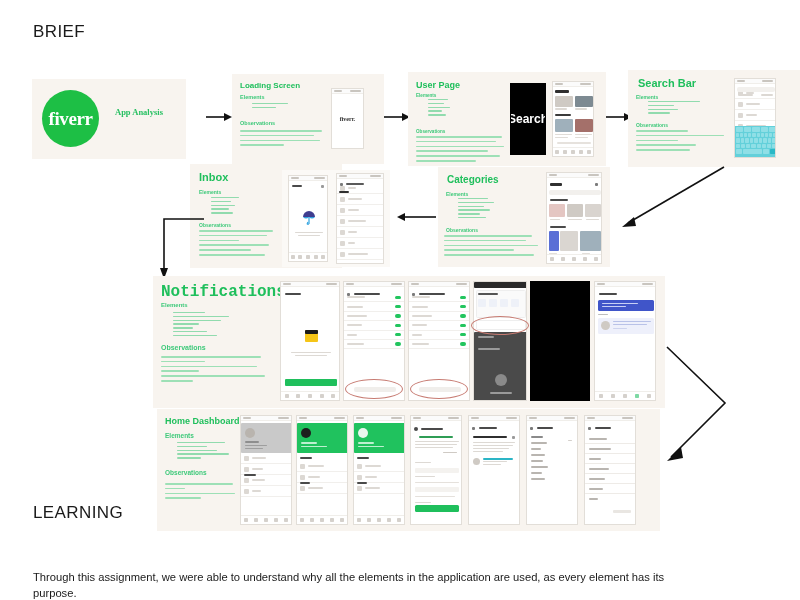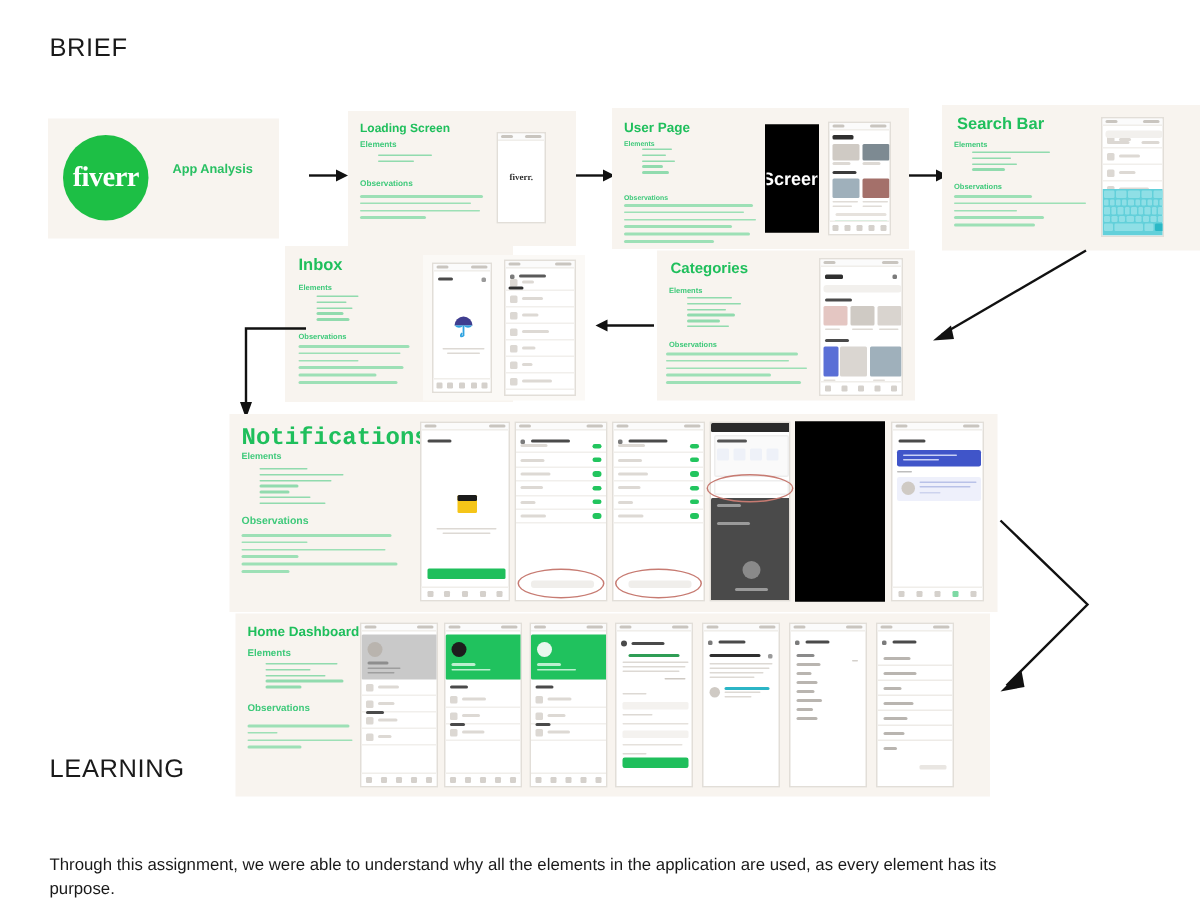--- a/index.html
+++ b/index.html
@@ -192,21 +192,21 @@
 
 <div class="page">
 
   <div class="sec-title" id="brief-title">BRIEF</div>
 
   <div class="card" style="left:32px; top:79px; width:154px; height:80px;">
     <div class="card-inner">
       <div class="fiverr-circle" style="left:10px; top:11px; width:57px; height:57px;">
         <span class="fiverr-word">fiverr</span>
       </div>
-      <div class="app-analysis" style="left:83px; top:28px;">App Analysis</div>
+      <div class="app-analysis" style="left:83px; top:28px;font-family:Liberation Serif, serif;">App Analysis</div>
     </div>
   </div>
 
   <svg class="arrow" style="left:206px; top:110px;" width="26" height="14">
     <line x1="0" y1="7" x2="19" y2="7"></line>
     <polygon points="18,3 26,7 18,11"></polygon>
   </svg>
 
   <div class="card" style="left:232px; top:74px; width:152px; height:90px;">
     <div class="card-inner">
@@ -253,21 +253,21 @@
       <div class="lines" style="left:8px; top:64px;">
         <div class="ln" style="width:86px;"></div>
         <div class="ln" style="width:80px;"></div>
         <div class="ln" style="width:88px;"></div>
         <div class="ln" style="width:72px;"></div>
         <div class="ln" style="width:84px;"></div>
         <div class="ln" style="width:60px;"></div>
       </div>
 
       <div class="phone black" style="left:102px; top:11px; width:36px; height:72px;">
-        <div class="video-label">Screen</div>
+        <div class="video-label">Search</div>
       </div>
 
       <div class="phone" style="left:144px; top:9px; width:42px; height:76px;">
         <div class="statusbar">
             <span class="sb-dot"></span>
             <span class="sb-dot2"></span>
           </div>
         <div class="blk" style="left:2px; top:8px; width:14px; height:3px; background:#2f2f2f;"></div>
         <div class="blk thumb" style="left:2px; top:14px; width:18px; height:11px;"></div>
         <div class="blk thumb b" style="left:22px; top:14px; width:18px; height:11px;"></div>

